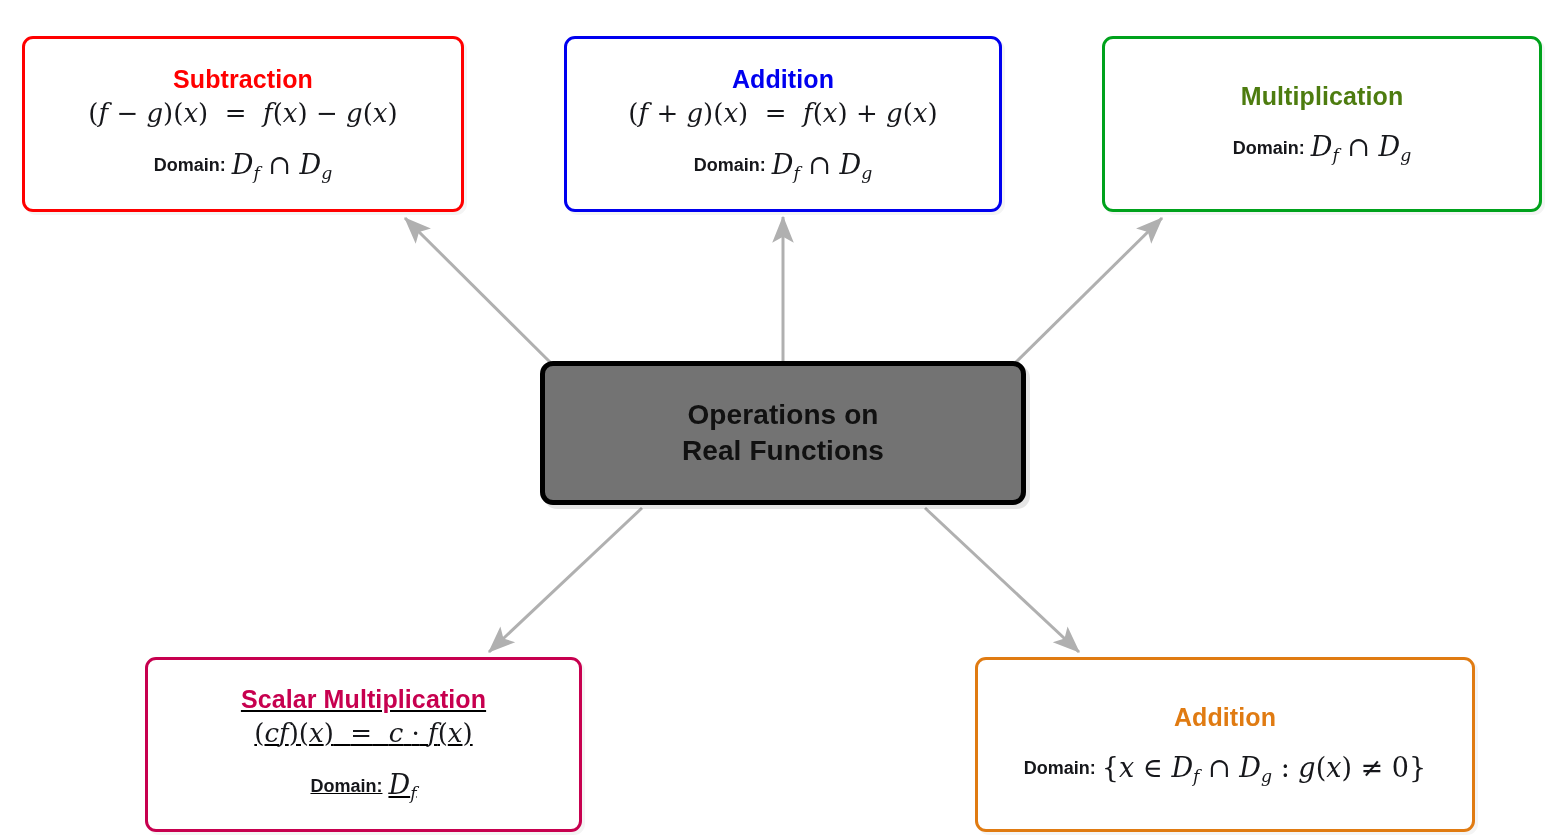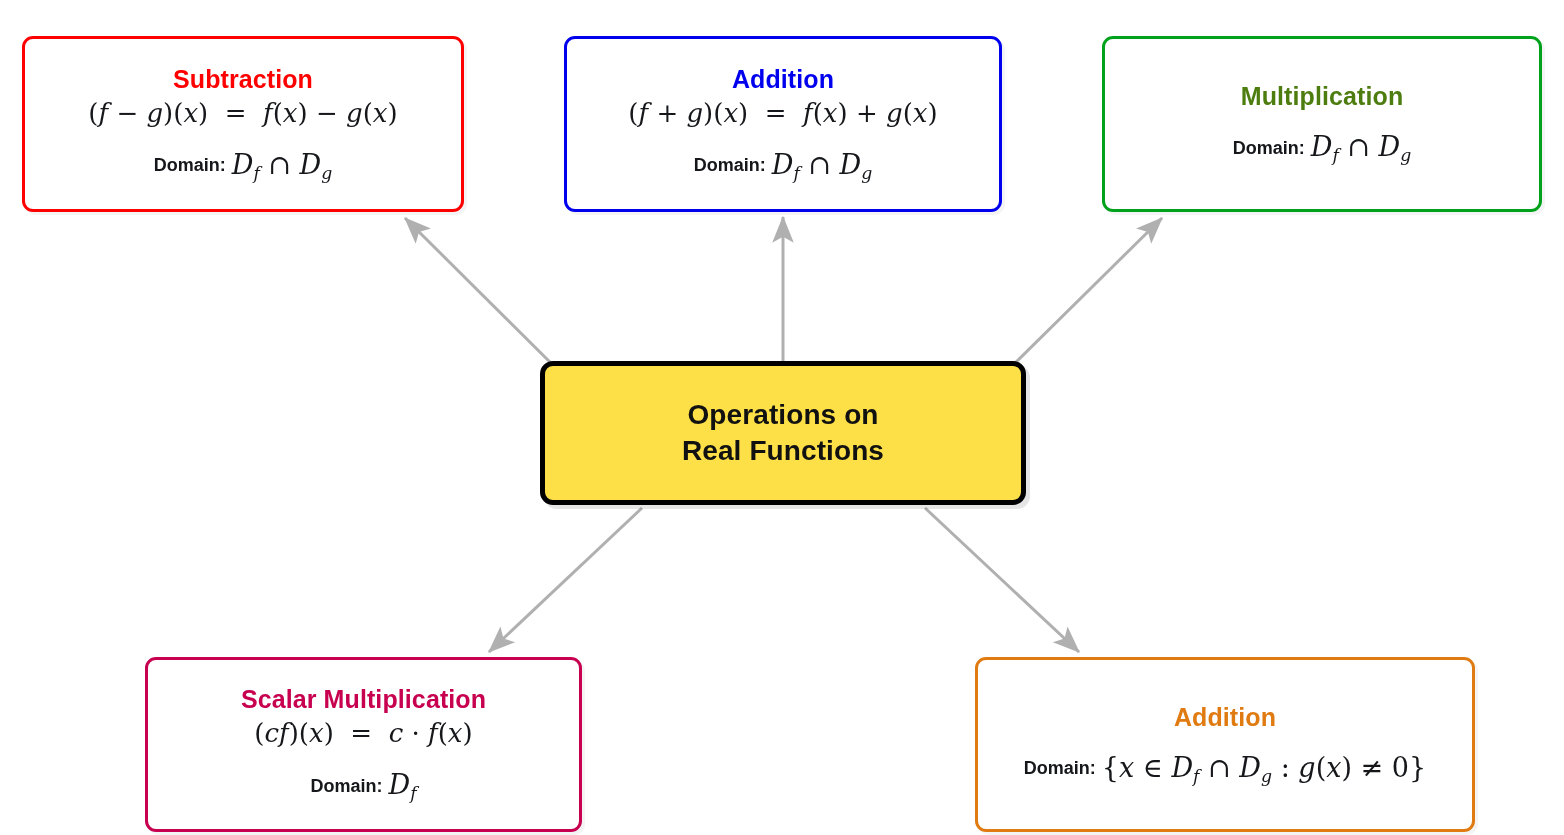--- a/index.html
+++ b/index.html
@@ -59,26 +59,26 @@
 
   #node-addition{left:564px;top:20px;width:438px;height:176px;
      border-width:3px;border-color:#0000ef;}
   #node-addition .title{color:#0000ef;}
 
   #node-multiplication{left:1102px;top:20px;width:440px;height:176px;
      border-width:3px;border-color:#00a21c;}
   #node-multiplication .title{color:#4d7c0f;}
 
   #node-center{left:540px;top:345px;width:486px;height:144px;
-     border-width:5px;border-color:#000000;background:#fde047;border-radius:13px;
+     border-width:5px;border-color:#000000;background:#737373;border-radius:13px;
      box-shadow:4px 4px 0 rgba(0,0,0,0.10);}
   #node-center .title{color:#111111;font-size:28px;margin-bottom:0;line-height:1.30;}
 
   #node-scalar{left:145px;top:641px;width:437px;height:175px;
-     border-width:3px;border-color:#c7004f;}
+     border-width:3px;border-color:#c7004f;text-decoration:underline;}
   #node-scalar .title{color:#c7004f;}
 
   #node-division{left:975px;top:641px;width:500px;height:175px;
      border-width:3px;border-color:#e07b12;}
   #node-division .title{color:#e07b12;}
   #node-division .formula{margin-bottom:7px;}
 </style>
 </head>
 <body>
 

